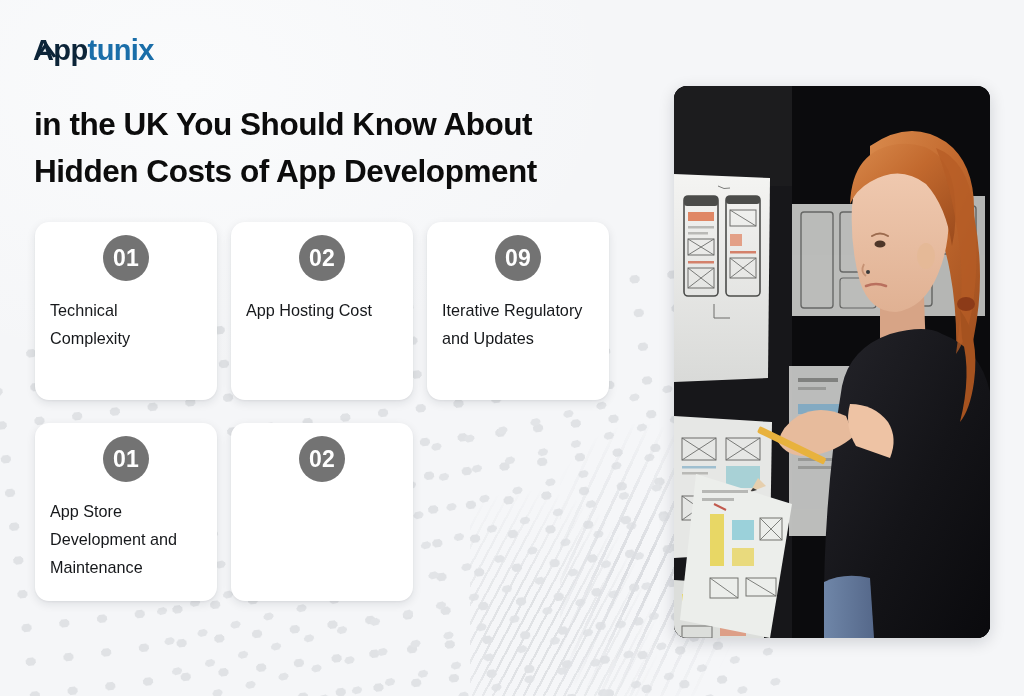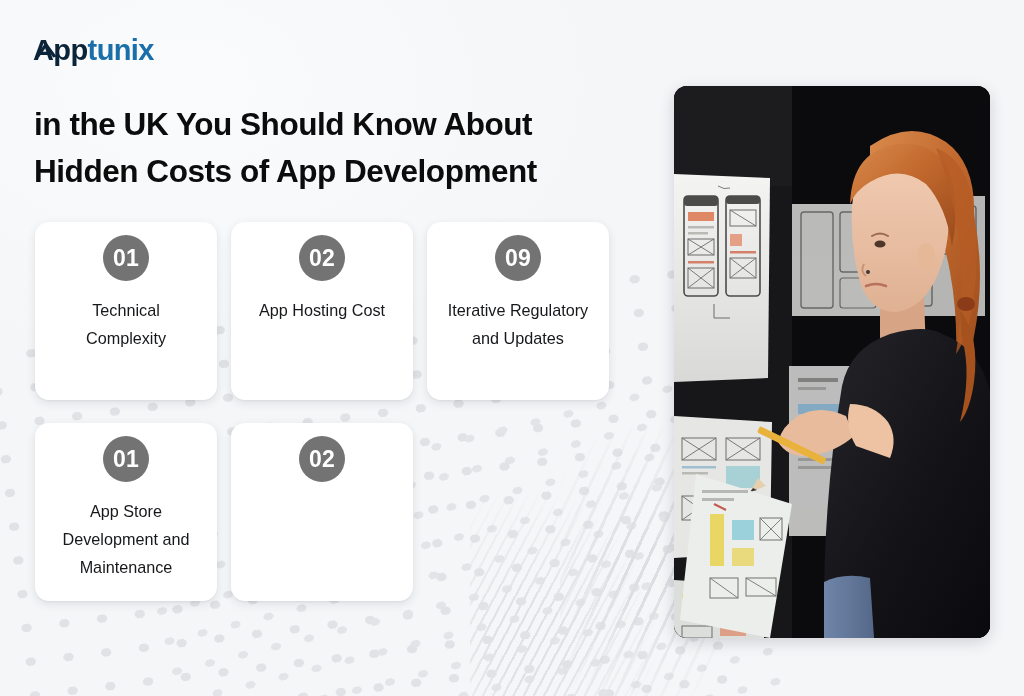--- a/index.html
+++ b/index.html
@@ -152,21 +152,21 @@
     display: flex;
     align-items: center;
     justify-content: center;
     font-size: 23px;
     font-weight: 700;
     letter-spacing: 0.2px;
   }
   .card-label {
     margin-top: 16px;
     width: 152px;
-    text-align: center;
+    text-align: left;
     font-size: 16.2px;
     line-height: 1.72;
     color: #16181b;
     font-weight: 400;
   }
 
   
   .photo {
     position: absolute;
     left: 674px;

